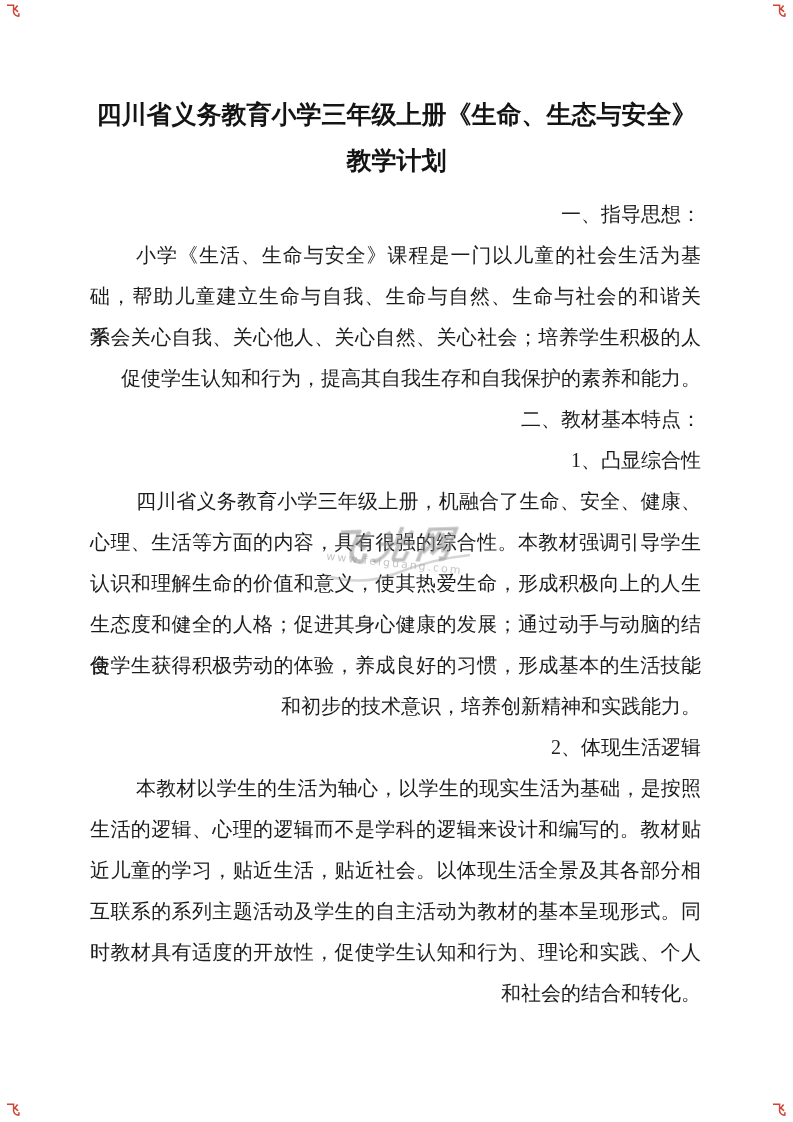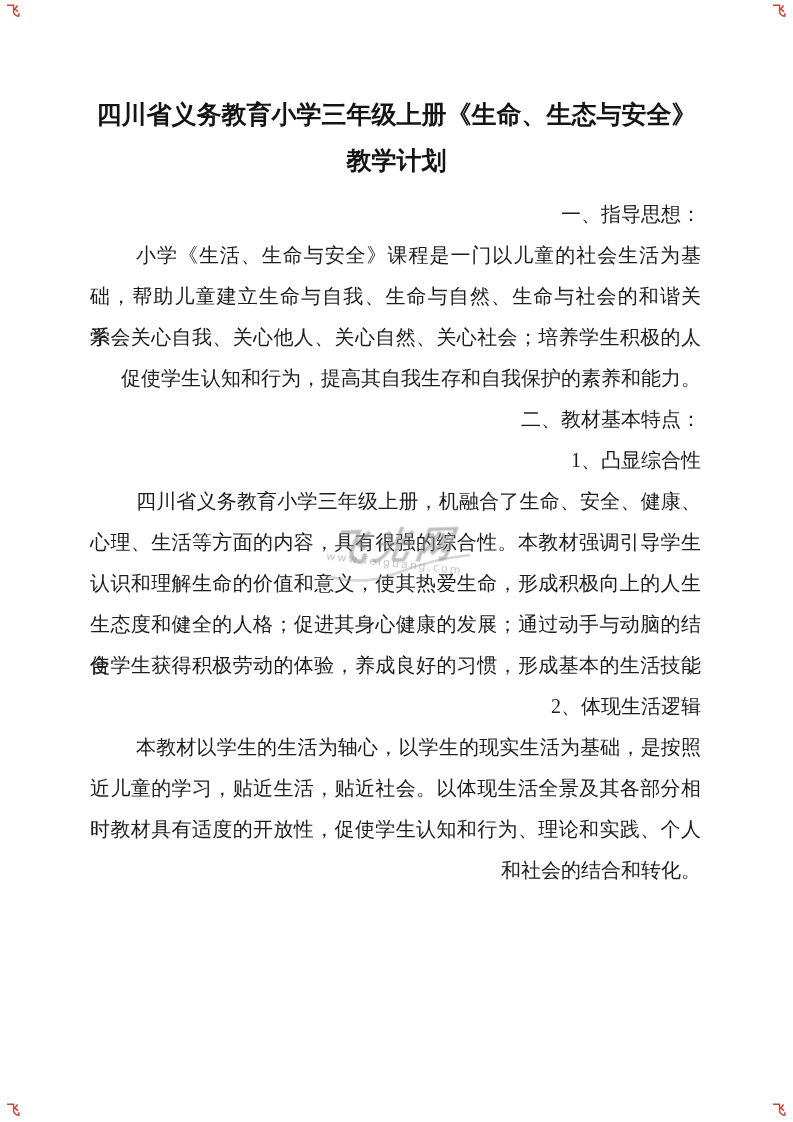--- a/index.html
+++ b/index.html
@@ -87,23 +87,26 @@
     <div class="line just">础，帮助儿童建立生命与自我、生命与自然、生命与社会的和谐关系，</div>
     <div class="line just">学会关心自我、关心他人、关心自然、关心社会；培养学生积极的人</div>
     <div class="line">促使学生认知和行为，提高其自我生存和自我保护的素养和能力。</div>
     <div class="line indent">二、教材基本特点：</div>
     <div class="line indent">1、凸显综合性</div>
     <div class="line indent just">四川省义务教育小学三年级上册，机融合了生命、安全、健康、</div>
     <div class="line just">心理、生活等方面的内容，具有很强的综合性。本教材强调引导学生</div>
     <div class="line just">认识和理解生命的价值和意义，使其热爱生命，形成积极向上的人生</div>
     <div class="line just">生态度和健全的人格；促进其身心健康的发展；通过动手与动脑的结合，</div>
     <div class="line just">使学生获得积极劳动的体验，养成良好的习惯，形成基本的生活技能</div>
+    <div class="line">和初步的技术意识，培养创新精神和实践能力。</div>
     <div class="line indent">2、体现生活逻辑</div>
     <div class="line indent just">本教材以学生的生活为轴心，以学生的现实生活为基础，是按照</div>
+    <div class="line just">生活的逻辑、心理的逻辑而不是学科的逻辑来设计和编写的。教材贴</div>
     <div class="line just">近儿童的学习，贴近生活，贴近社会。以体现生活全景及其各部分相</div>
+    <div class="line just">互联系的系列主题活动及学生的自主活动为教材的基本呈现形式。同</div>
     <div class="line just">时教材具有适度的开放性，促使学生认知和行为、理论和实践、个人</div>
     <div class="line">和社会的结合和转化。</div>
   </div>
 
   <div class="wm">
     <div class="wm-logo">飞光网</div>
     <svg class="wm-swoosh" width="150" height="40" viewBox="0 0 150 40">
       <path d="M2 30 Q 40 42 75 28 T 148 10" fill="none" stroke="rgba(150,150,150,0.40)" stroke-width="2.5"></path>
     </svg>
     <div class="wm-url">www.feiguang.com</div>

